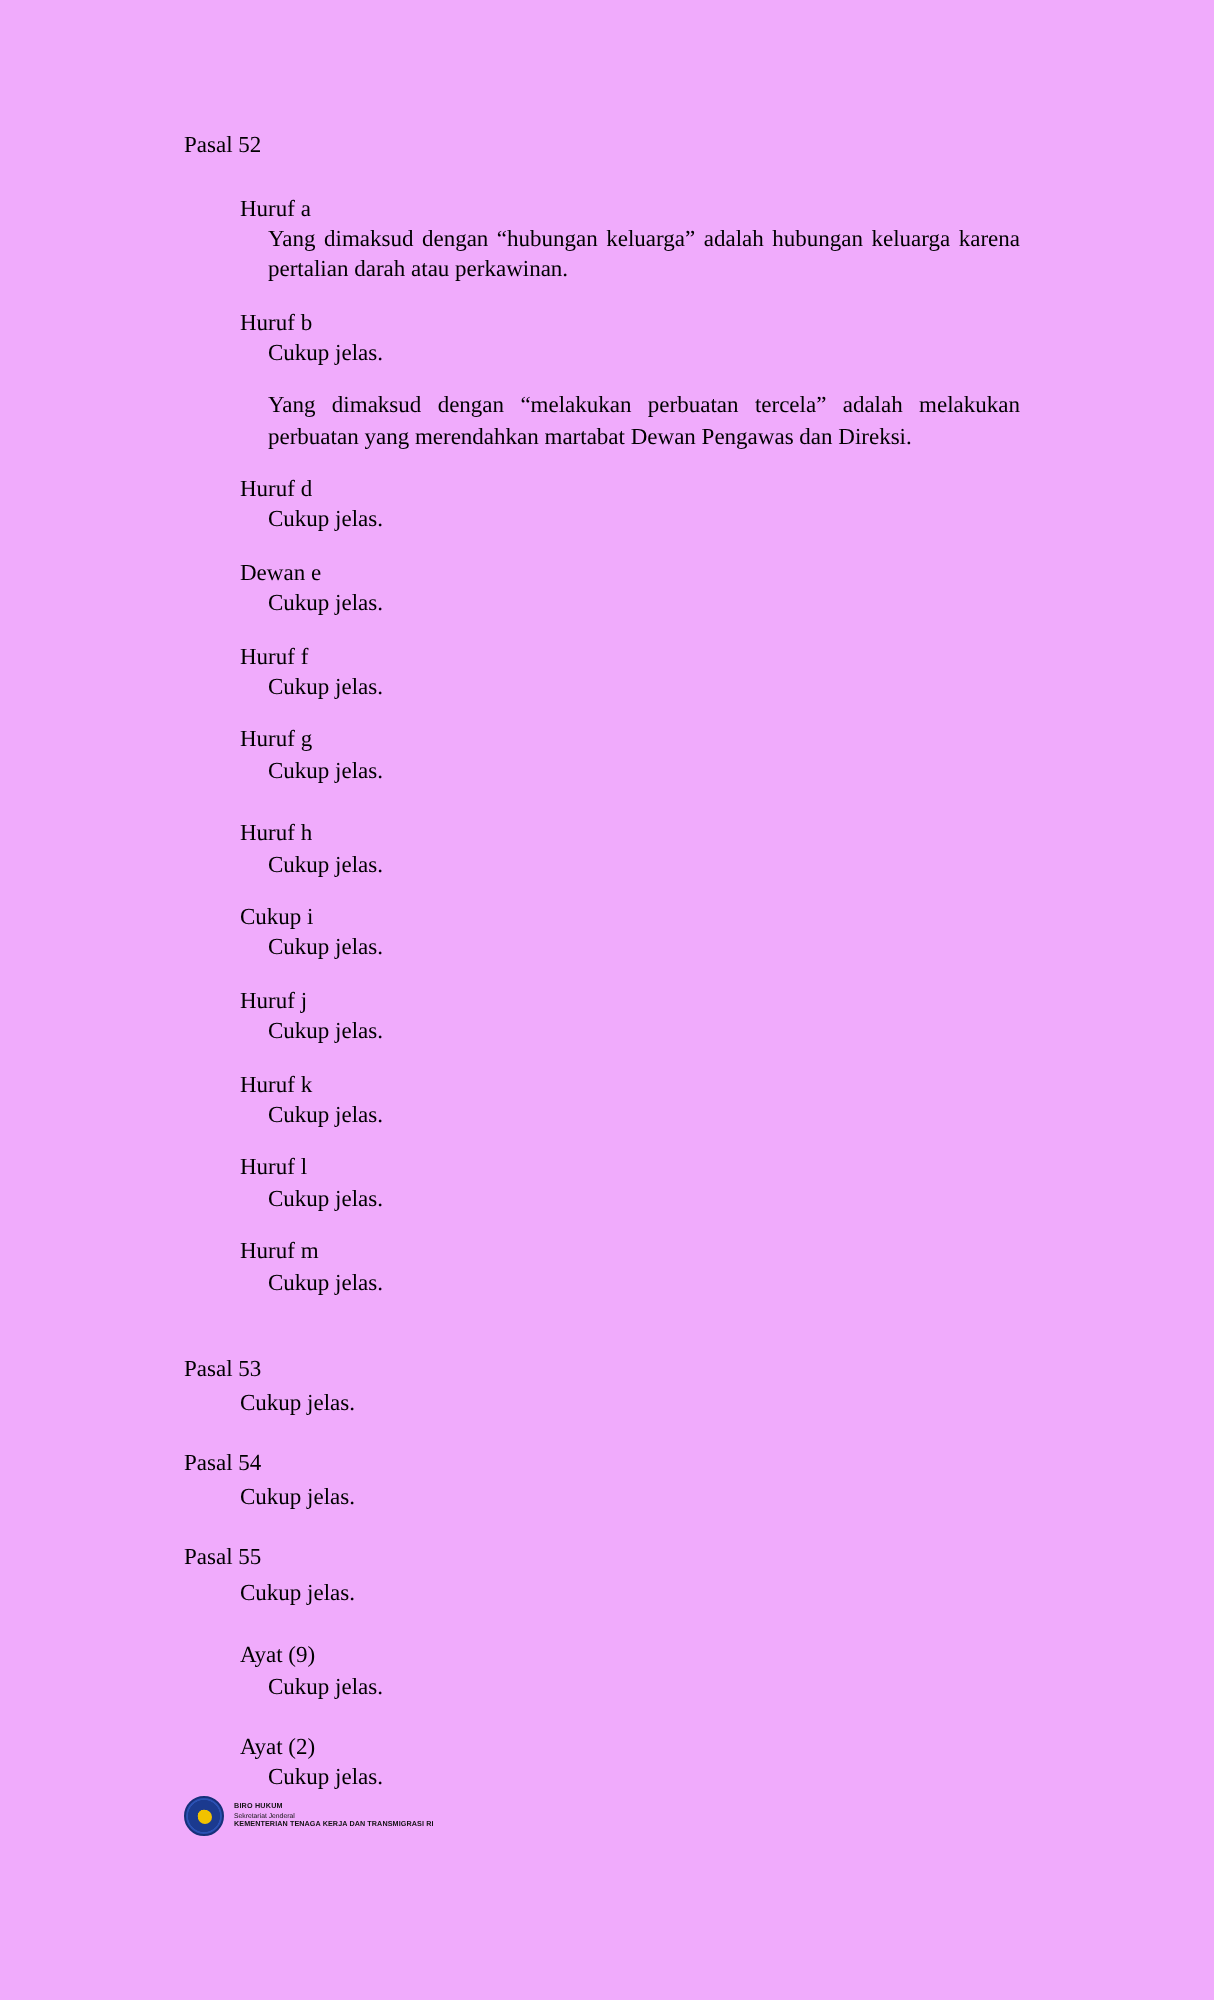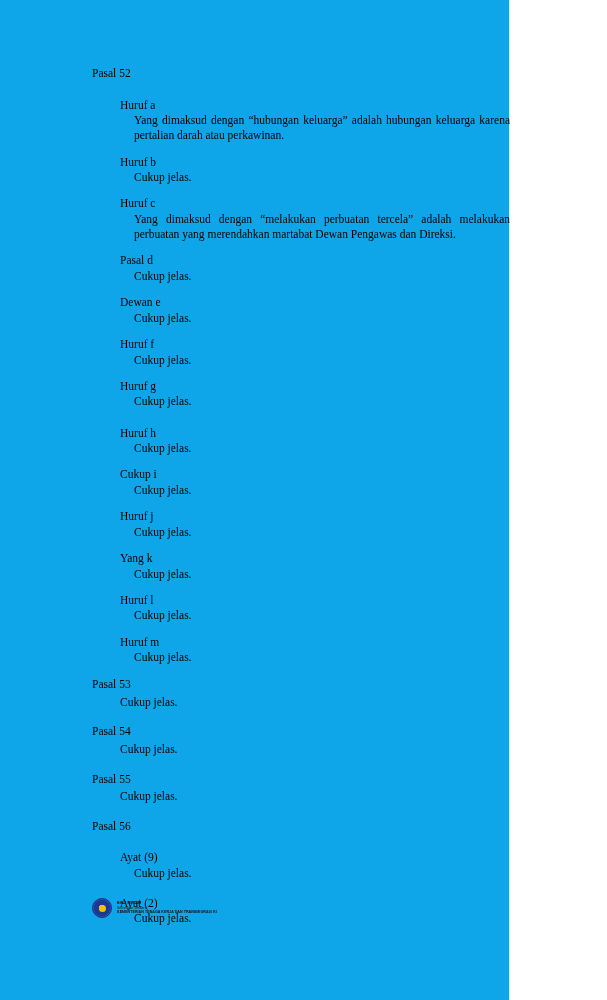--- a/index.html
+++ b/index.html
@@ -11,23 +11,23 @@
     width: 607px;
     height: 1000px;
     position: relative;
     font-family: "Liberation Serif", serif;
     color: #000000;
     overflow: hidden;
   }
   .page {
     position: absolute;
     left: 0; top: 0;
-    width: 509px;
+    width: 607px;
     height: 1000px;
-    background: #0ea5e9;
+    background: #f0abfc;
   }
   .content {
     position: absolute;
     left: 92px;
     top: 66px;
     width: 452px;
   }
   .pasal {
     font-size: 11.5px;
     line-height: 1.35;
@@ -106,26 +106,25 @@
       <div class="lvl1">Huruf a</div>
       <div class="body-indent wide">Yang dimaksud dengan “hubungan keluarga” adalah hubungan keluarga karena pertalian darah atau perkawinan.</div>
     </div>
 
     <div class="blk">
       <div class="lvl1">Huruf b</div>
       <div class="body-indent">Cukup jelas.</div>
     </div>
 
     <div class="blk">
-      <div class="lvl1">Huruf c</div>
       <div class="body-indent wide">Yang dimaksud dengan “melakukan perbuatan tercela” adalah melakukan perbuatan yang merendahkan martabat Dewan Pengawas dan Direksi.</div>
     </div>
 
     <div class="blk">
-      <div class="lvl1">Pasal d</div>
+      <div class="lvl1">Huruf d</div>
       <div class="body-indent">Cukup jelas.</div>
     </div>
 
     <div class="blk">
       <div class="lvl1">Dewan e</div>
       <div class="body-indent">Cukup jelas.</div>
     </div>
 
     <div class="blk">
       <div class="lvl1">Huruf f</div>
@@ -146,44 +145,43 @@
       <div class="lvl1">Cukup i</div>
       <div class="body-indent">Cukup jelas.</div>
     </div>
 
     <div class="blk">
       <div class="lvl1">Huruf j</div>
       <div class="body-indent">Cukup jelas.</div>
     </div>
 
     <div class="blk">
-      <div class="lvl1">Yang k</div>
+      <div class="lvl1">Huruf k</div>
       <div class="body-indent">Cukup jelas.</div>
     </div>
 
     <div class="blk">
       <div class="lvl1">Huruf l</div>
       <div class="body-indent">Cukup jelas.</div>
     </div>
 
     <div class="blk">
       <div class="lvl1">Huruf m</div>
       <div class="body-indent">Cukup jelas.</div>
     </div>
 
-    <div class="pasal" style="margin-top:12px">Pasal 53</div>
+    <div class="pasal" style="margin-top:28px">Pasal 53</div>
     <div class="pasal-body">Cukup jelas.</div>
 
     <div class="pasal">Pasal 54</div>
     <div class="pasal-body">Cukup jelas.</div>
 
     <div class="pasal">Pasal 55</div>
     <div class="pasal-body">Cukup jelas.</div>
 
-    <div class="pasal">Pasal 56</div>
 
     <div class="blk tightest">
       <div class="lvl1">Ayat (9)</div>
       <div class="body-indent">Cukup jelas.</div>
     </div>
 
     <div class="blk" style="margin-top:15px">
       <div class="lvl1">Ayat (2)</div>
       <div class="body-indent">Cukup jelas.</div>
     </div>

